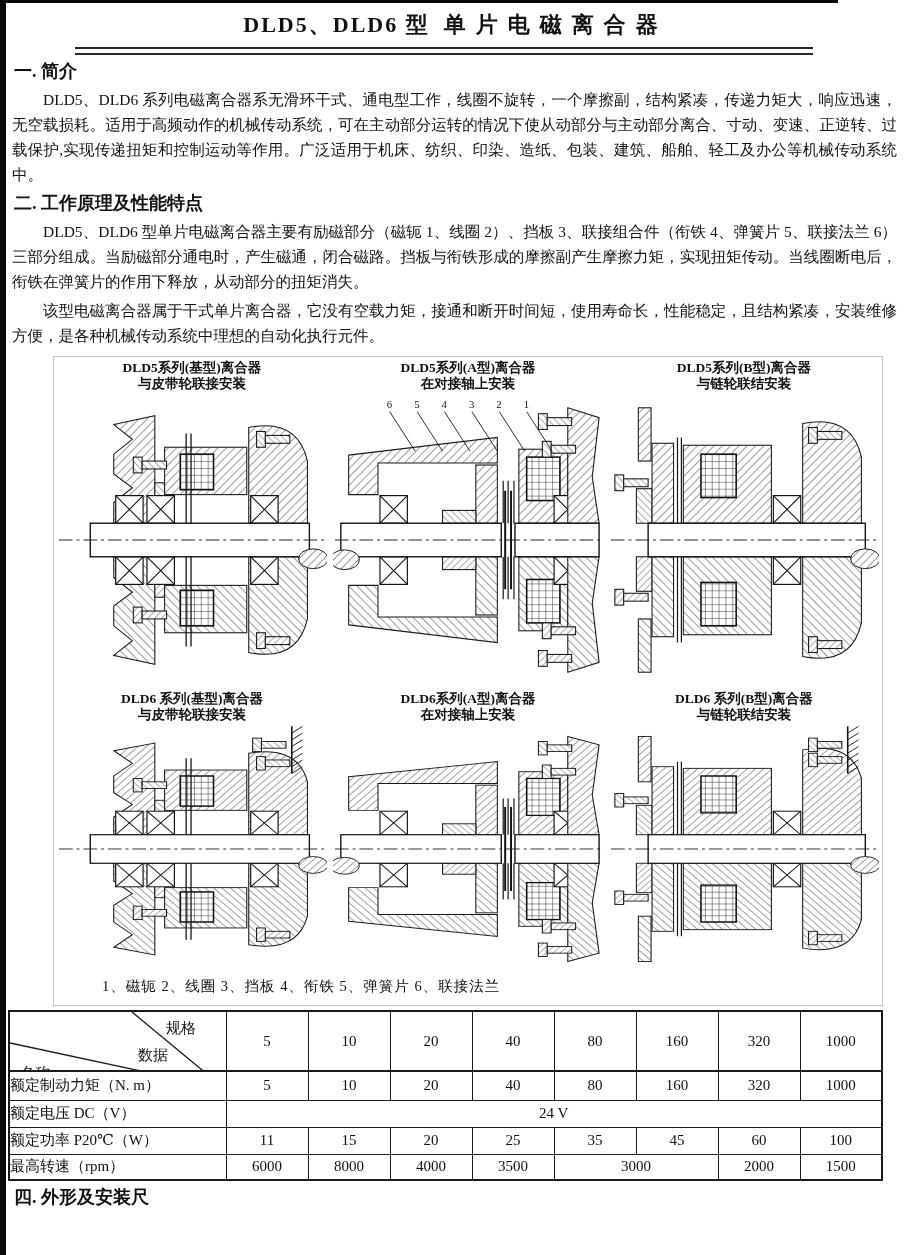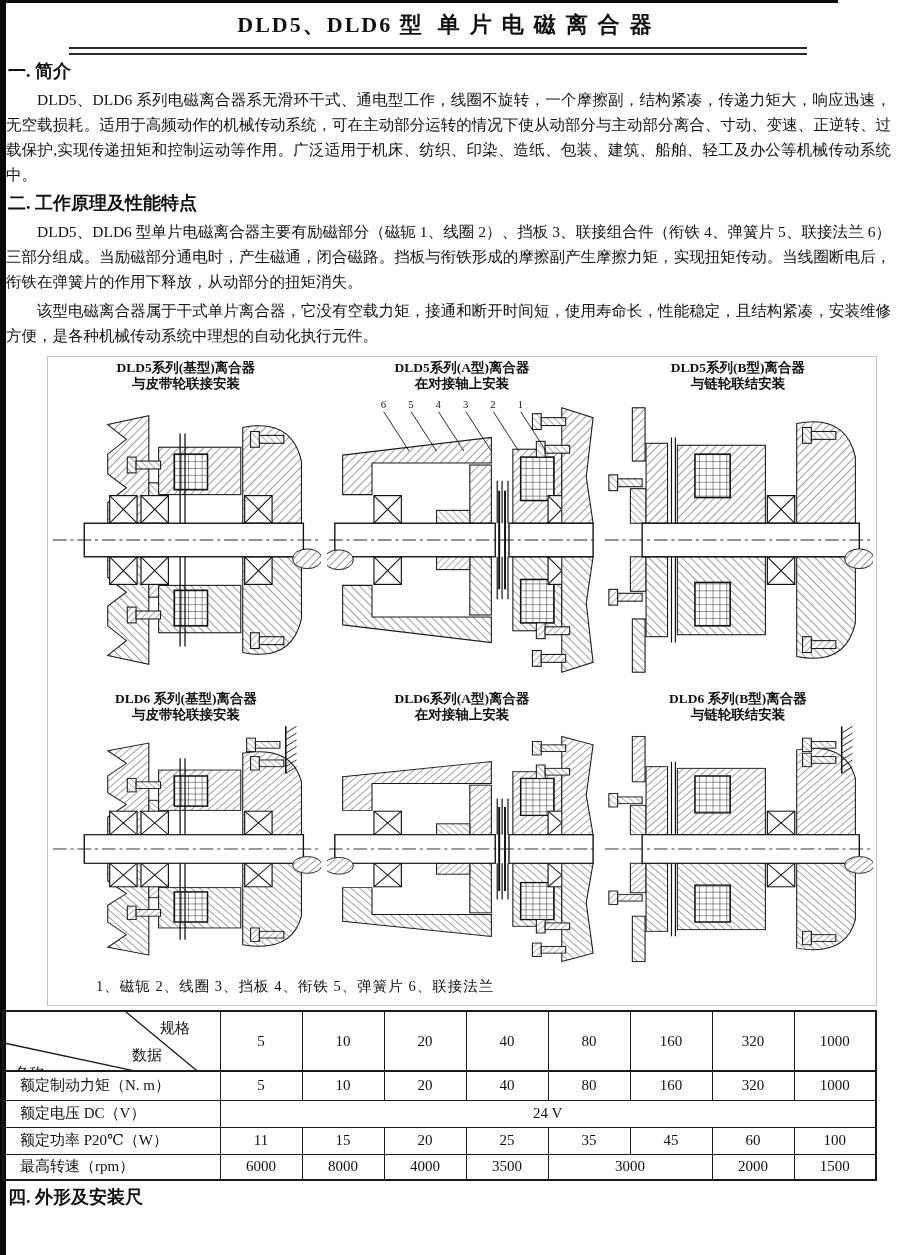--- a/index.html
+++ b/index.html
@@ -1,20 +1,20 @@
 <!DOCTYPE html>
 <html><head>
 <meta charset="utf-8">
 <style>
   html,body{margin:0;padding:0;background:#fff;}
   body{width:911px;height:1255px;position:relative;overflow:hidden;
        font-family:"Liberation Serif","DejaVu Serif",serif;color:#111;}
   .leftbar{position:absolute;left:0;top:0;width:6px;height:1255px;background:#0a0a0a;}
   .topbar{position:absolute;left:0;top:0;width:838px;height:3px;background:#0a0a0a;}
-  .page{position:absolute;left:0;top:0;width:899px;}
+  .page{position:absolute;left:6px;top:0;width:899px;}
   .title{ text-align:center;padding-top:10px;font-size:22px;font-weight:bold;letter-spacing:2px;}
   .title .spaced{letter-spacing:10px;margin-left:14px;}
   .double-rule{margin:7px 0 0 69px;width:738px;height:4px;
       border-top:2.5px solid #2a2a2a;border-bottom:2.5px solid #2a2a2a;}
   h2.sec{margin:4px;padding:0 0 0 4px;font-size:18px;font-weight:bold;}
   .sec1{margin-top:24px;}
   .sec2{margin-top:6px;}
   .sec3{margin-top:4px;}
   .sec4{margin-top:7px;}
   p.body{margin:4px 8px 0 6px;font-size:15.5px;line-height:25px;
@@ -22,21 +22,21 @@
   .figure{position:relative;margin:8px 0 0 47px;width:830px;height:650px;
       border:1px solid #c3c3c3;box-sizing:border-box;}
   .fig-grid{display:flex;flex-wrap:wrap;}
   .panel{width:33.33%;box-sizing:border-box;text-align:center;}
   .cap{font-size:13.5px;font-weight:bold;line-height:16px;padding-top:3px;}
   .panel svg{display:block;margin:0 auto;}
   .legend{font-size:14.5px;padding:2px 0 0 48px;letter-spacing:1px;}
   table.perf{border-collapse:collapse;margin:4px 0 0 2px;table-layout:fixed;
       font-size:15px;border:2px solid #1a1a1a;}
   table.perf td{border:1px solid #1a1a1a;text-align:center;padding:0;overflow:hidden;}
-  table.perf td.lbl{text-align:left;padding-left:16px;}
+  table.perf td.lbl{text-align:left;padding-left:0;}
   tr.r-hdr{height:60px;}
   tr.r-hdr td{border-bottom:2px solid #1a1a1a;}
   tr.r-d1{height:29px;} tr.r-d2{height:27px;} tr.r-d3{height:27px;margin-top:24px;} tr.r-d4{height:26px;}
   td.corner{position:relative;}
   td.corner span{position:absolute;font-size:15px;}
   .c-top{left:156px;top:7px;}
   .c-mid{left:128px;top:34px;}
   .c-bot{left:10px;top:52px;}
   .corner svg{position:absolute;left:0;top:0;}
 </style>

